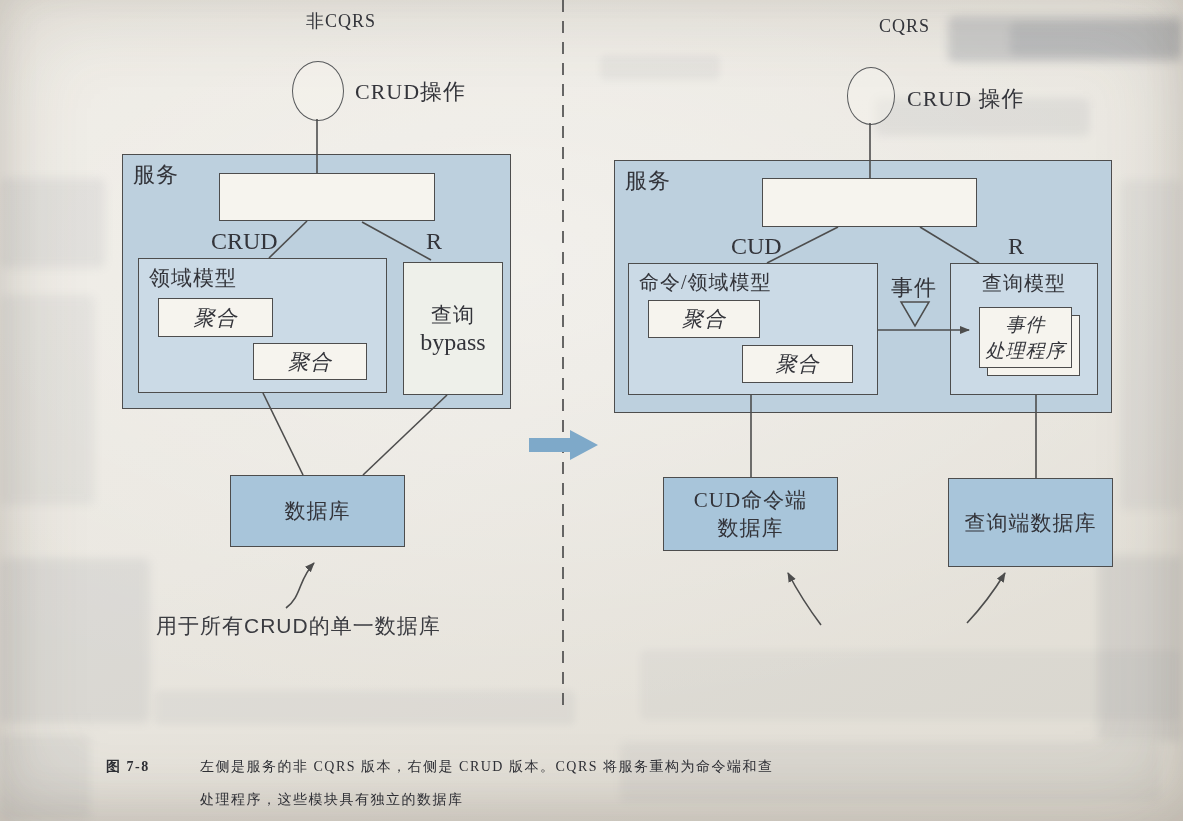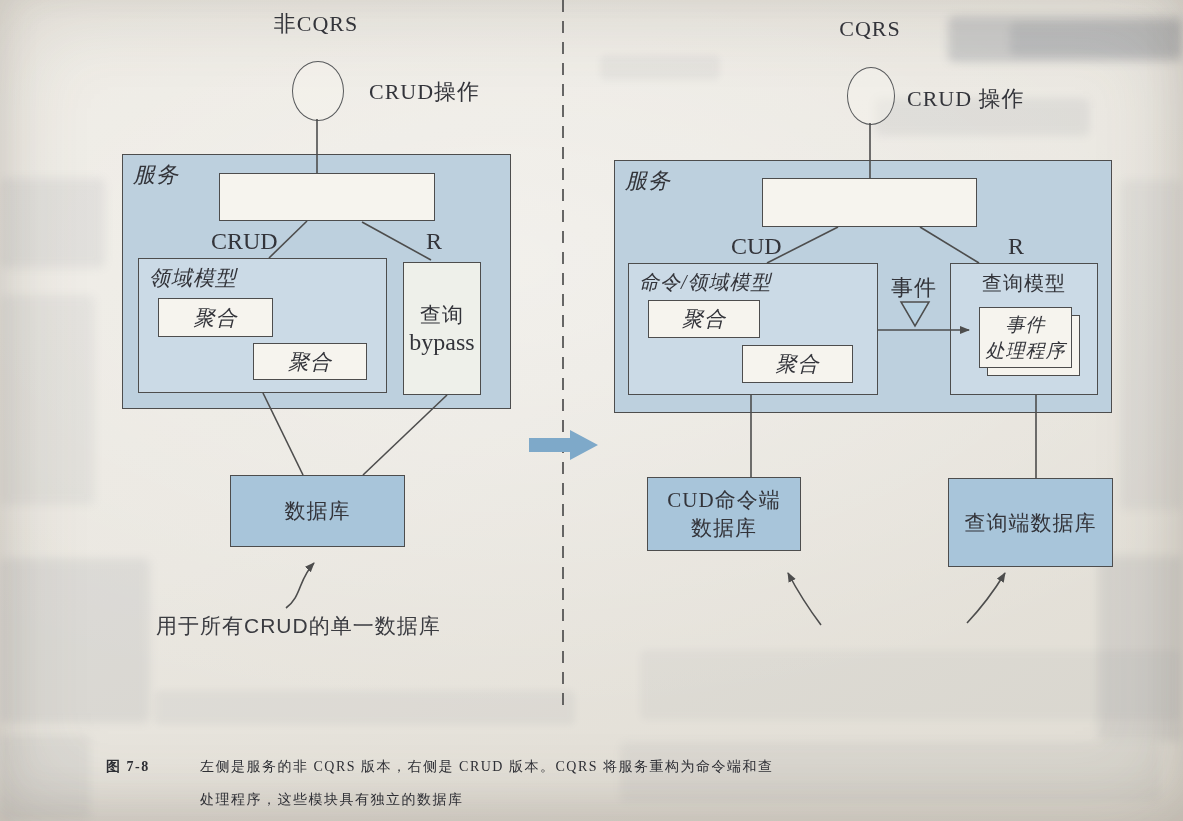--- a/index.html
+++ b/index.html
@@ -20,24 +20,24 @@
   }
   .bleed{position:absolute;background:#6d7480;border-radius:6px;pointer-events:none;}
   .abs{position:absolute;box-sizing:border-box;}
   .box{position:absolute;box-sizing:border-box;border:1.6px solid var(--box-border);}
   .svc{background:var(--service-fill);}
   .mdl{background:var(--model-fill);}
   .wht{background:var(--white-fill);font-style:italic;}
   .byp{background:var(--bypass-fill);}
   .db{background:var(--db-fill);}
   .cc{display:flex;align-items:center;justify-content:center;flex-direction:column;text-align:center;}
-  .corner{position:absolute;top:5px;left:10px;font-style:italic;}
+  .corner{position:absolute;top:5px;left:10px;}
   .cjk{font-size:21px;letter-spacing:1px;color:var(--ink);}
   .lat{font-family:var(--serif);font-size:24px;color:var(--ink);}
-  .title{font-size:22px;letter-spacing:1px;text-align:center;}
+  .title{font-size:18px;letter-spacing:1px;text-align:right;}
   .actor-lbl{font-size:22px;letter-spacing:1px;}
   .circle{position:absolute;border:1.7px solid #585a5c;border-radius:50%;background:rgba(246,244,238,.45);}
   .note{font-family:var(--sans);font-size:21px;letter-spacing:2.5px;color:#3a3b40;font-weight:500;}
   .caption{font-family:var(--serif);font-size:14px;letter-spacing:1.5px;color:#2e2f35;line-height:33px;}
   .caption-label{font-weight:600;}
   svg.overlay{position:absolute;left:0;top:0;z-index:5;pointer-events:none;}
   .ln{stroke:var(--line);stroke-width:1.6;fill:none;}
   .dash{stroke:var(--line);stroke-width:2;fill:none;stroke-dasharray:12 9;opacity:.85;}
   .boxes{position:absolute;inset:0;z-index:2;}
   .texts{position:absolute;inset:0;z-index:6;}
@@ -72,21 +72,21 @@
     <div class="box wht" style="left:219px;top:173px;width:216px;height:48px;"></div>
     <div class="box mdl" style="left:138px;top:258px;width:249px;height:135px;">
       <span class="corner cjk">领域模型</span>
     </div>
     <div class="box wht cc" style="left:158px;top:298px;width:115px;height:39px;">
       <span class="cjk">聚合</span>
     </div>
     <div class="box wht cc" style="left:253px;top:343px;width:114px;height:37px;">
       <span class="cjk">聚合</span>
     </div>
-    <div class="box byp cc" style="left:403px;top:262px;width:78px;height:133px;">
+    <div class="box byp cc" style="left:403px;top:262px;width:100px;height:133px;">
       <span class="cjk">查询</span>
       <span class="lat">bypass</span>
     </div>
     <div class="box db cc" style="left:230px;top:475px;width:175px;height:72px;">
       <span class="cjk">数据库</span>
     </div>
 
     <div class="circle" style="left:847px;top:67px;width:46px;height:56px;"></div>
     <div class="box svc" style="left:614px;top:160px;width:498px;height:253px;">
       <span class="corner cjk" style="font-size:22px;">服务</span>
@@ -102,21 +102,21 @@
       <span class="cjk">聚合</span>
     </div>
     <div class="box mdl" style="left:950px;top:263px;width:148px;height:132px;">
       <span class="cjk" style="position:absolute;top:6px;left:0;width:100%;text-align:center;font-size:20px;">查询模型</span>
     </div>
     <div class="box wht" style="left:987px;top:315px;width:93px;height:61px;"></div>
     <div class="box wht cc" style="left:979px;top:307px;width:93px;height:61px;">
       <span class="eh-small">事件</span>
       <span class="eh-small">处理程序</span>
     </div>
-    <div class="box db cc" style="left:647px;top:477px;width:154px;height:74px;">
+    <div class="box db cc" style="left:663px;top:477px;width:175px;height:74px;">
       <span class="dbl">CUD命令端</span>
       <span class="dbl">数据库</span>
     </div>
     <div class="box db cc" style="left:948px;top:478px;width:165px;height:89px;">
       <span class="cjk">查询端数据库</span>
     </div>
   </div>
 
   <svg class="overlay" width="1183" height="821" viewBox="0 0 1183 821">
     <defs>
@@ -142,21 +142,21 @@
     <polygon points="901,302 929,302 915,326" fill="#b9d2e2" stroke="#4d4d4d" stroke-width="1.5"></polygon>
     <line class="ln" x1="878" y1="330" x2="969" y2="330" marker-end="url(#ah)"></line>
     <line class="ln" x1="751" y1="395" x2="751" y2="477"></line>
     <line class="ln" x1="1036" y1="395" x2="1036" y2="478"></line>
     <path class="ln" d="M821,625 C809,609 798,592 788,573" marker-end="url(#ah)"></path>
     <path class="ln" d="M967,623 C982,607 994,591 1005,573" marker-end="url(#ah)"></path>
   </svg>
 
   <div class="texts">
     <div class="abs title" style="left:256px;top:9px;width:120px;">非CQRS</div>
-    <div class="abs actor-lbl" style="left:369px;top:77px;">CRUD操作</div>
+    <div class="abs actor-lbl" style="left:355px;top:77px;">CRUD操作</div>
     <div class="abs lat" style="left:211px;top:228px;">CRUD</div>
     <div class="abs lat" style="left:426px;top:228px;">R</div>
     <div class="abs note" style="left:156px;top:612px;letter-spacing:1px;">用于所有CRUD的单一数据库</div>
 
     <div class="abs title" style="left:810px;top:16px;width:120px;">CQRS</div>
     <div class="abs actor-lbl" style="left:907px;top:84px;">CRUD 操作</div>
     <div class="abs lat" style="left:731px;top:233px;">CUD</div>
     <div class="abs lat" style="left:1008px;top:233px;">R</div>
     <div class="abs cjk" style="left:886px;top:273px;width:56px;text-align:center;font-size:22px;">事件</div>
 

